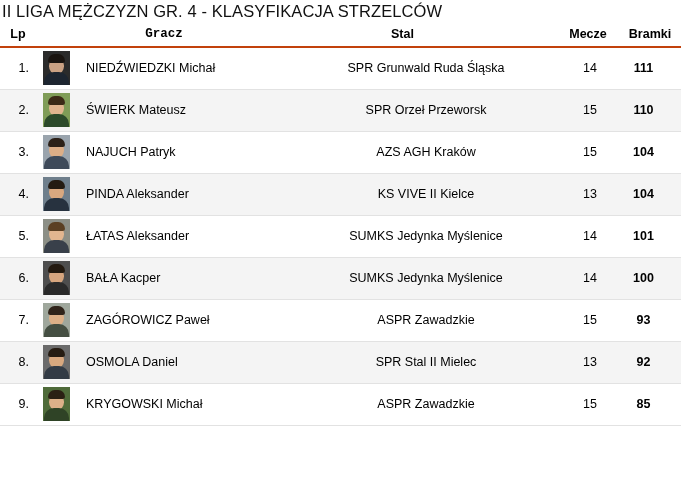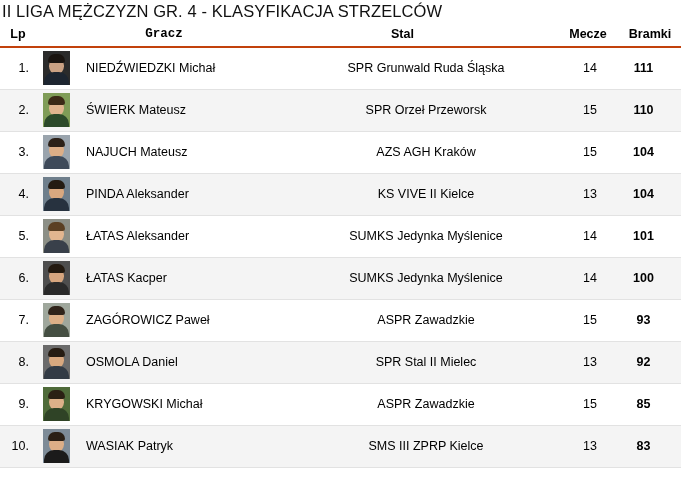--- a/index.html
+++ b/index.html
@@ -163,21 +163,21 @@
         <td class="c-lp">2.</td>
         <td class="c-photo"><span class="avatar" style="background: rgb(127, 156, 87);"><span class="head" style="background: rgb(224, 181, 142);"></span><span class="hair" style="background: rgb(59, 42, 22);"></span><span class="body" style="background: rgb(44, 74, 42);"></span></span></td>
         <td class="c-player">ŚWIERK Mateusz</td>
         <td class="c-club">SPR Orzeł Przeworsk</td>
         <td class="c-matches">15</td>
         <td class="c-goals">110</td>
       </tr>
       <tr class="">
         <td class="c-lp">3.</td>
         <td class="c-photo"><span class="avatar" style="background: rgb(154, 164, 173);"><span class="head" style="background: rgb(220, 174, 135);"></span><span class="hair" style="background: rgb(44, 33, 24);"></span><span class="body" style="background: rgb(62, 74, 90);"></span></span></td>
-        <td class="c-player">NAJUCH Mateusz</td>
+        <td class="c-player">NAJUCH Patryk</td>
         <td class="c-club">AZS AGH Kraków</td>
         <td class="c-matches">15</td>
         <td class="c-goals">104</td>
       </tr>
       <tr class="row-alt">
         <td class="c-lp">4.</td>
         <td class="c-photo"><span class="avatar" style="background: rgb(111, 127, 140);"><span class="head" style="background: rgb(217, 168, 127);"></span><span class="hair" style="background: rgb(36, 27, 18);"></span><span class="body" style="background: rgb(39, 50, 63);"></span></span></td>
         <td class="c-player">PINDA Aleksander</td>
         <td class="c-club">KS VIVE II Kielce</td>
         <td class="c-matches">13</td>
@@ -187,21 +187,21 @@
         <td class="c-lp">5.</td>
         <td class="c-photo"><span class="avatar" style="background: rgb(140, 143, 134);"><span class="head" style="background: rgb(226, 182, 143);"></span><span class="hair" style="background: rgb(91, 64, 35);"></span><span class="body" style="background: rgb(57, 64, 74);"></span></span></td>
         <td class="c-player">ŁATAS Aleksander</td>
         <td class="c-club">SUMKS Jedynka Myślenice</td>
         <td class="c-matches">14</td>
         <td class="c-goals">101</td>
       </tr>
       <tr class="row-alt">
         <td class="c-lp">6.</td>
         <td class="c-photo"><span class="avatar" style="background: rgb(78, 78, 78);"><span class="head" style="background: rgb(214, 165, 126);"></span><span class="hair" style="background: rgb(35, 25, 15);"></span><span class="body" style="background: rgb(42, 42, 42);"></span></span></td>
-        <td class="c-player">ŁATAS Kacper</td>
+        <td class="c-player">BAŁA Kacper</td>
         <td class="c-club">SUMKS Jedynka Myślenice</td>
         <td class="c-matches">14</td>
         <td class="c-goals">100</td>
       </tr>
       <tr class="">
         <td class="c-lp">7.</td>
         <td class="c-photo"><span class="avatar" style="background: rgb(159, 167, 156);"><span class="head" style="background: rgb(221, 176, 135);"></span><span class="hair" style="background: rgb(48, 36, 26);"></span><span class="body" style="background: rgb(69, 79, 66);"></span></span></td>
         <td class="c-player">ZAGÓROWICZ Paweł</td>
         <td class="c-club">ASPR Zawadzkie</td>
         <td class="c-matches">15</td>
@@ -216,22 +216,14 @@
         <td class="c-goals">92</td>
       </tr>
       <tr class="">
         <td class="c-lp">9.</td>
         <td class="c-photo"><span class="avatar" style="background: rgb(79, 107, 58);"><span class="head" style="background: rgb(220, 176, 137);"></span><span class="hair" style="background: rgb(43, 32, 20);"></span><span class="body" style="background: rgb(47, 67, 38);"></span></span></td>
         <td class="c-player">KRYGOWSKI Michał</td>
         <td class="c-club">ASPR Zawadzkie</td>
         <td class="c-matches">15</td>
         <td class="c-goals">85</td>
       </tr>
-      <tr class="row-alt">
-        <td class="c-lp">10.</td>
-        <td class="c-photo"><span class="avatar" style="background: rgb(125, 139, 151);"><span class="head" style="background: rgb(220, 174, 135);"></span><span class="hair" style="background: rgb(42, 31, 21);"></span><span class="body" style="background: rgb(27, 27, 27);"></span></span></td>
-        <td class="c-player">WASIAK Patryk</td>
-        <td class="c-club">SMS III ZPRP Kielce</td>
-        <td class="c-matches">13</td>
-        <td class="c-goals">83</td>
-      </tr>
     </tbody>
 </table>
 
 </body></html>

